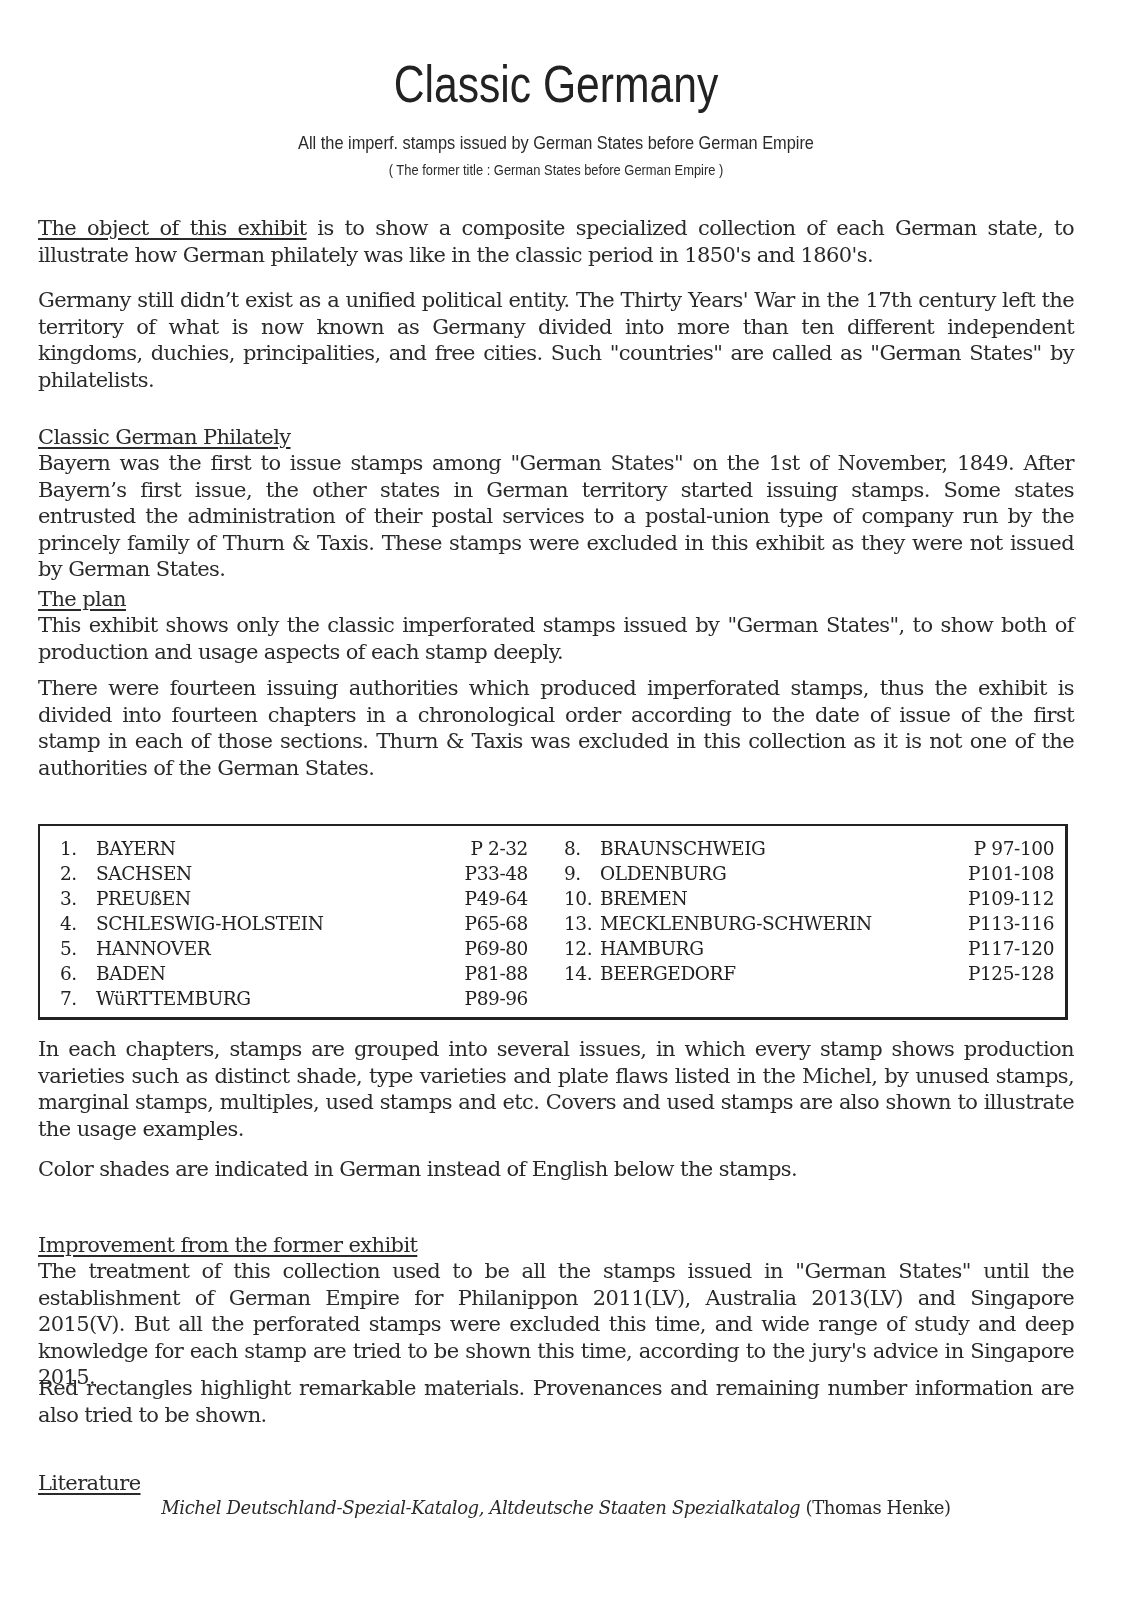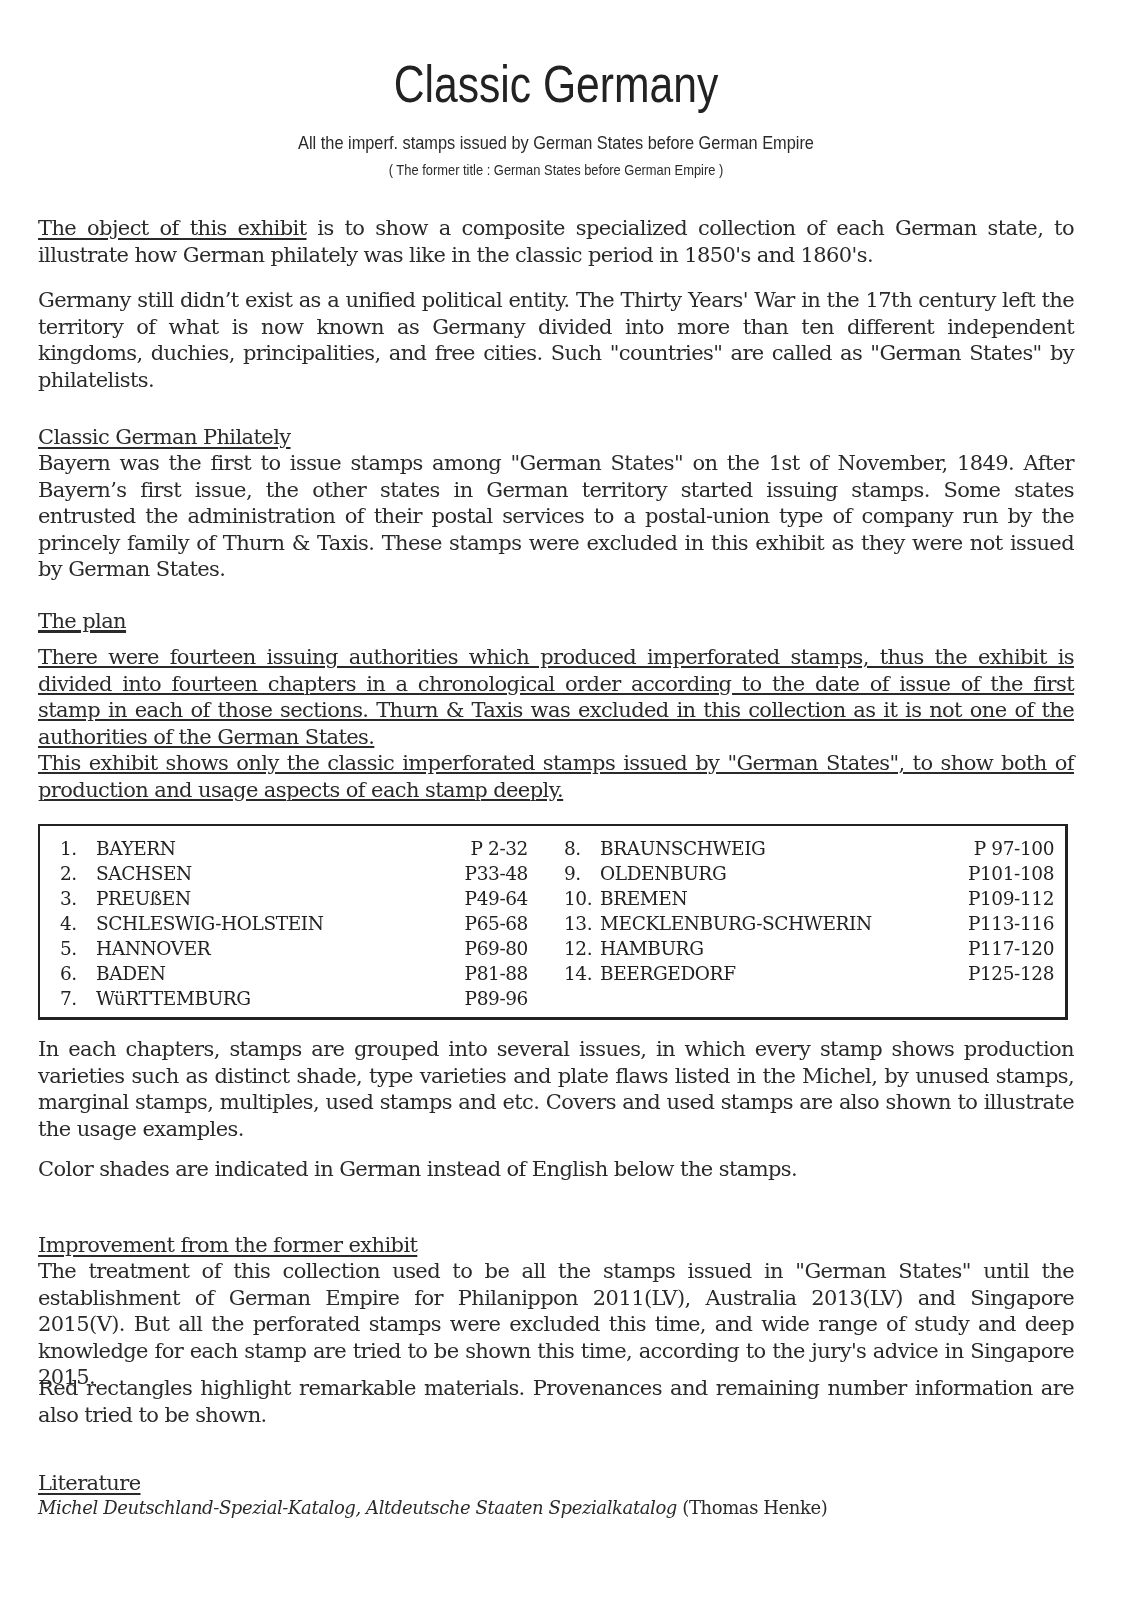--- a/index.html
+++ b/index.html
@@ -72,24 +72,24 @@
 
   <div class="section" style="top:287px;">
     <p class="para last">Germany still didn’t exist as a unified political entity. The Thirty Years' War in the 17th century left the territory of what is now known as Germany divided into more than ten different independent kingdoms, duchies, principalities, and free cities. Such "countries" are called as "German States" by philatelists.</p>
   </div>
 
   <div class="section" style="top:424px;">
     <span class="heading">Classic German Philately</span>
     <p class="para last">Bayern was the first to issue stamps among "German States" on the 1st of November, 1849. After Bayern’s first issue, the other states in German territory started issuing stamps. Some states entrusted the administration of their postal services to a postal-union type of company run by the princely family of Thurn &amp; Taxis. These stamps were excluded in this exhibit as they were not issued by German States.</p>
   </div>
 
-  <div class="section" style="top:608px;text-decoration:underline;">
+  <div class="section" style="top:586px;">
     <span class="heading">The plan</span>
+    <p class="para last">This exhibit shows only the classic imperforated stamps issued by "German States", to show both of production and usage aspects of each stamp deeply.</p>
     <p class="para last" style="margin-top:10px;">There were fourteen issuing authorities which produced imperforated stamps, thus the exhibit is divided into fourteen chapters in a chronological order according to the date of issue of the first stamp in each of those sections. Thurn &amp; Taxis was excluded in this collection as it is not one of the authorities of the German States.</p>
-    <p class="para last">This exhibit shows only the classic imperforated stamps issued by "German States", to show both of production and usage aspects of each stamp deeply.</p>
   </div>
 
   <div class="toc">
     <div class="toc-col left">
       <div class="toc-row">
           <span class="toc-num">1.</span>
           <span class="toc-name">BAYERN</span>
           <span class="toc-pages">P 2-32</span>
         </div>
       <div class="toc-row">
@@ -169,16 +169,16 @@
     <span class="heading">Improvement from the former exhibit</span>
     <p class="para last">The treatment of this collection used to be all the stamps issued in "German States" until the establishment of German Empire for Philanippon 2011(LV), Australia 2013(LV) and Singapore 2015(V). But all the perforated stamps were excluded this time, and wide range of study and deep knowledge for each stamp are tried to be shown this time, according to the jury's advice in Singapore 2015.</p>
   </div>
 
   <div class="section" style="top:1375px;">
     <p class="para last">Red rectangles highlight remarkable materials. Provenances and remaining number information are also tried to be shown.</p>
   </div>
 
   <div class="section" style="top:1470px;">
     <span class="heading">Literature</span>
-    <p class="lit" style="margin:0;"><i>Michel Deutschland-Spezial-Katalog, Altdeutsche Staaten Spezialkatalog</i><span> (Thomas Henke)</span></p>
+    <p class="lit" style="margin:0;text-align:center;"><i>Michel Deutschland-Spezial-Katalog, Altdeutsche Staaten Spezialkatalog</i><span> (Thomas Henke)</span></p>
   </div>
 
 </div>
 
 </body></html>

